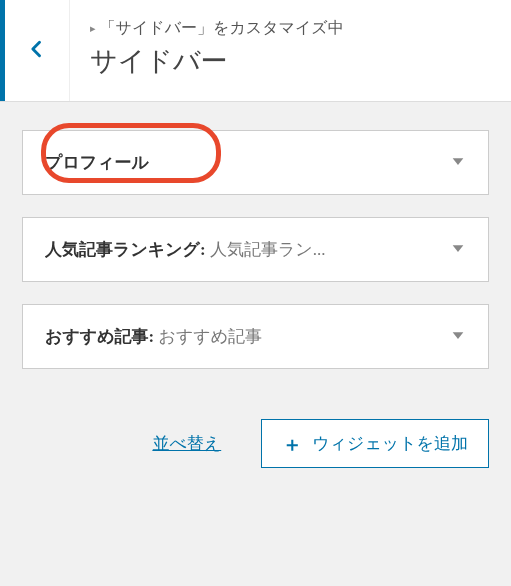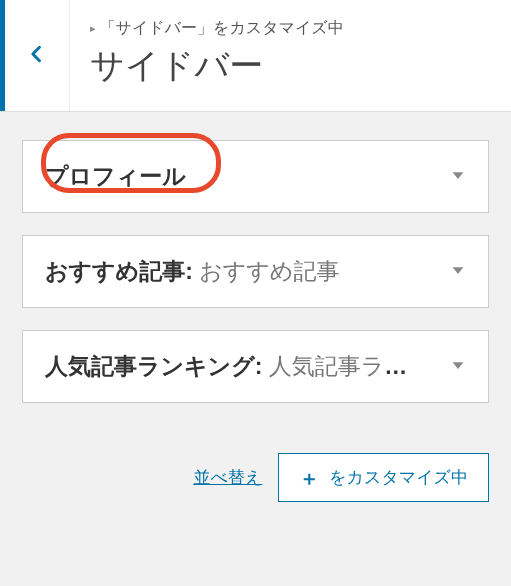--- a/index.html
+++ b/index.html
@@ -36,66 +36,67 @@
       color: #555;
       display: flex;
       align-items: center;
       gap: 4px;
     }
     .breadcrumb .caret {
       font-size: 11px;
       color: #888;
     }
     .page-title {
-      font-size: 34px;
+      font-size: 27px;
       font-weight: 400;
       color: #444;
       margin-top: 4px;
     }
     .widgets {
       padding: 28px 22px 18px;
     }
     .widget {
       background: #fff;
       border: 1px solid #ccc;
       margin-bottom: 22px;
       display: flex;
       align-items: center;
       justify-content: space-between;
       padding: 20px 22px;
       cursor: pointer;
       position: relative;
     }
     .widget-label {
-      font-size: 23px;
+      font-size: 17px;
       font-weight: 700;
       color: #333;
       white-space: nowrap;
       overflow: hidden;
       text-overflow: ellipsis;
       max-width: 380px;
+      font-family: Liberation Serif, serif;
     }
     .widget-label .sep { font-weight: 700; color: #333; }
     .widget-label .val { color: #777; font-weight: 400; }
     .down-icon svg { width: 16px; height: 16px; }
     .highlight {
       position: absolute;
       left: 18px;
       top: -8px;
       width: 180px;
       height: 60px;
       border: 5px solid #e8482c;
       border-radius: 28px;
       pointer-events: none;
     }
     .footer {
       display: flex;
       justify-content: flex-end;
       align-items: center;
-      gap: 16px;
+      gap: 40px;
       padding: 10px 22px 20px;
     }
     .reorder-link {
       color: #0073aa;
       font-size: 17px;
       text-decoration: underline;
       cursor: pointer;
     }
     .add-btn {
       background: #fff;
@@ -140,41 +141,41 @@
     <span class="down-icon">
       <svg viewBox="0 0 24 24" fill="#888">
           <polygon points="4,8 20,8 12,18"></polygon>
         </svg>
     </span>
   </div>
 
 
   <div class="widget">
     <span class="widget-label">
-      <span>おすすめ記事</span><span class="sep">: </span><span class="val">おすすめ記事</span>
+      <span>人気記事ランキング</span><span class="sep">: </span><span class="val">人気記事ラン...</span>
     </span>
     <span class="down-icon">
       <svg viewBox="0 0 24 24" fill="#888">
           <polygon points="4,8 20,8 12,18"></polygon>
         </svg>
     </span>
   </div>
 
   <div class="widget">
     <span class="widget-label">
-      <span>人気記事ランキング</span><span class="sep">: </span><span class="val">人気記事ラン...</span>
+      <span>おすすめ記事</span><span class="sep">: </span><span class="val">おすすめ記事</span>
     </span>
     <span class="down-icon">
       <svg viewBox="0 0 24 24" fill="#888">
           <polygon points="4,8 20,8 12,18"></polygon>
         </svg>
     </span>
   </div>
 
 </div>
 
 <div class="footer">
   <a class="reorder-link">並べ替え</a>
   <button class="add-btn">
     <span class="plus">＋</span>
-    <span>をカスタマイズ中</span>
+    <span>ウィジェットを追加</span>
   </button>
 </div>
 
 </body></html>

